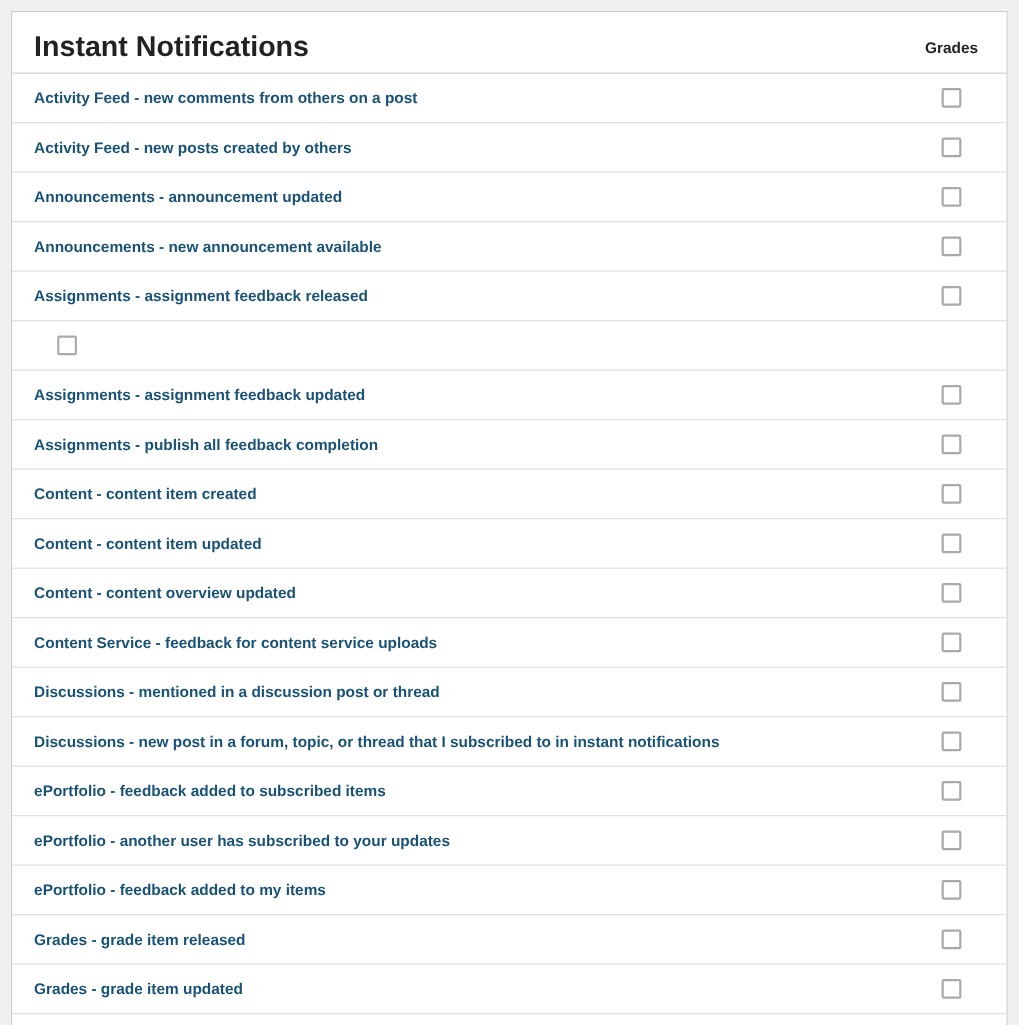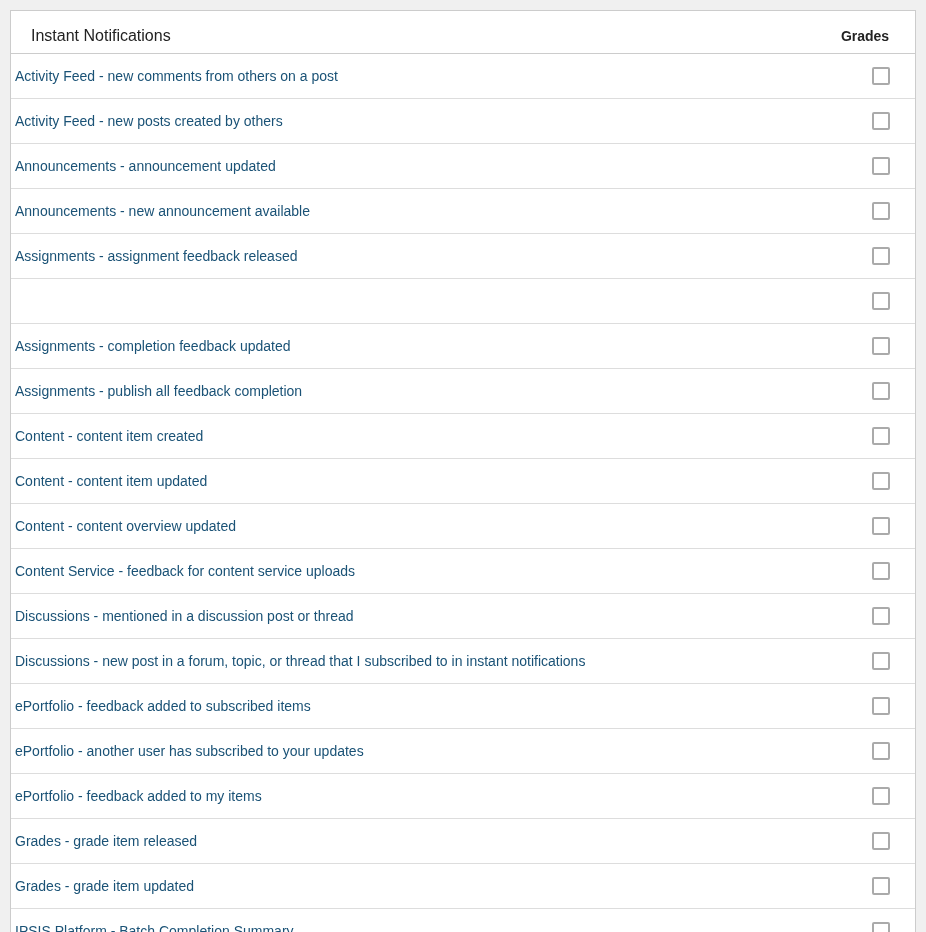--- a/index.html
+++ b/index.html
@@ -29,43 +29,44 @@
 
     .header-row {
       display: flex;
       justify-content: space-between;
       align-items: center;
       padding: 16px 20px 8px 20px;
       border-bottom: 1px solid #cccccc;
     }
 
     .page-title {
-      font-size: 16px;
-      font-weight: normal;
+      font-size: 26px;
+      font-weight: bold;
       color: #222222;
     }
 
     .email-header {
       font-size: 14px;
       font-weight: bold;
       color: #222222;
       min-width: 60px;
       text-align: center;
     }
 
     .notification-list {
       width: 100%;
     }
 
     .notification-row {
       display: flex;
-      justify-content: flex-end;
+      justify-content: flex-start;
       align-items: center;
-      padding: 13px 4px;
+      padding: 13px 20px;
       border-bottom: 1px solid #dddddd;
+      font-weight: bold;
     }
 
     .notification-label {
       font-size: 14px;
       color: #1a5276;
       flex: 1;
     }
 
     .checkbox-cell {
       min-width: 60px;
@@ -125,21 +126,21 @@
         <div class="checkbox-cell">
           <span class="checkbox-custom"></span>
         </div>
       </div>
       <div class="notification-row">
         <div class="checkbox-cell">
           <span class="checkbox-custom"></span>
         </div>
       </div>
       <div class="notification-row">
-        <span class="notification-label">Assignments - completion feedback updated</span>
+        <span class="notification-label">Assignments - assignment feedback updated</span>
         <div class="checkbox-cell">
           <span class="checkbox-custom"></span>
         </div>
       </div>
       <div class="notification-row">
         <span class="notification-label">Assignments - publish all feedback completion</span>
         <div class="checkbox-cell">
           <span class="checkbox-custom"></span>
         </div>
       </div>

